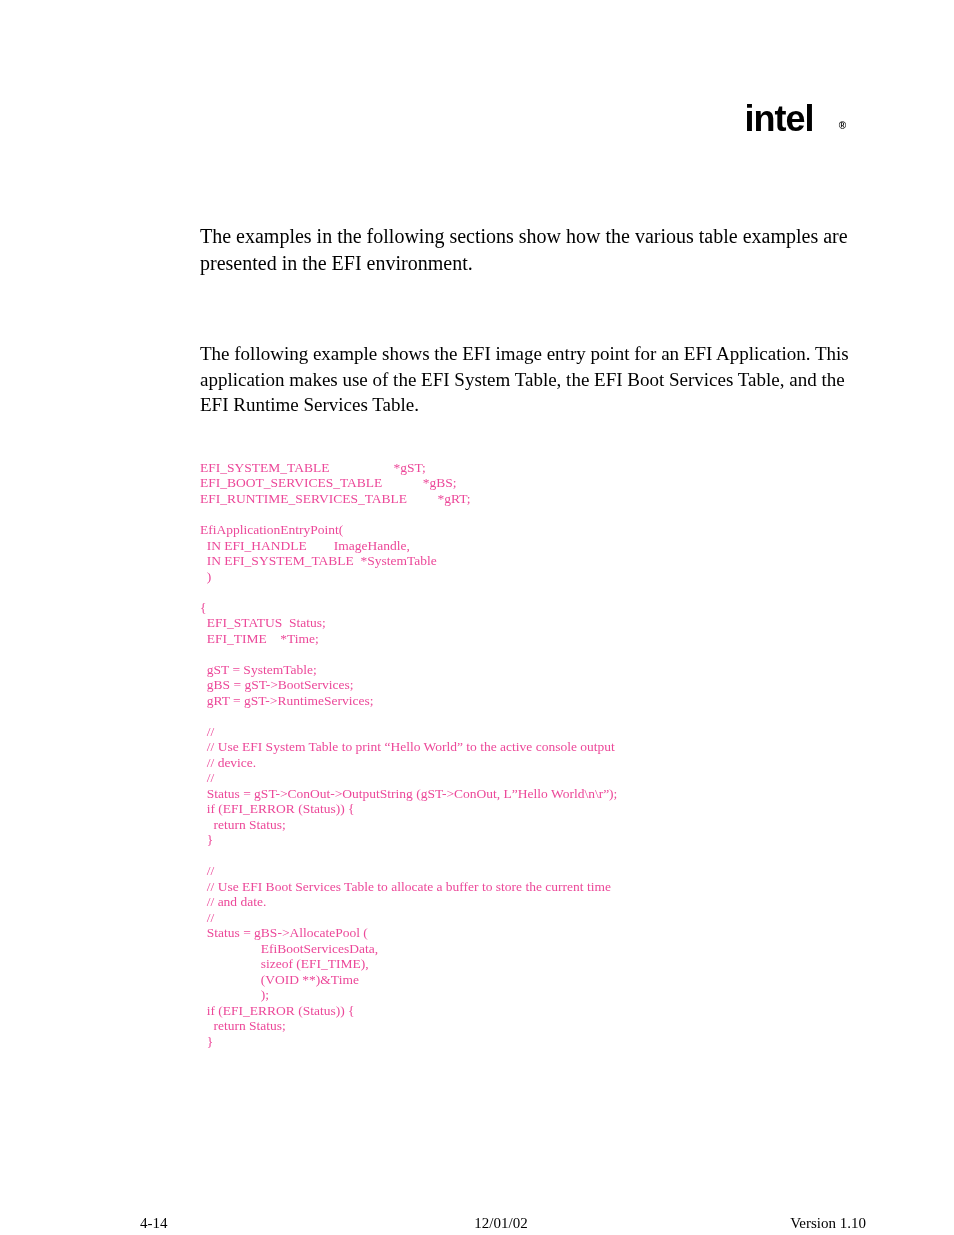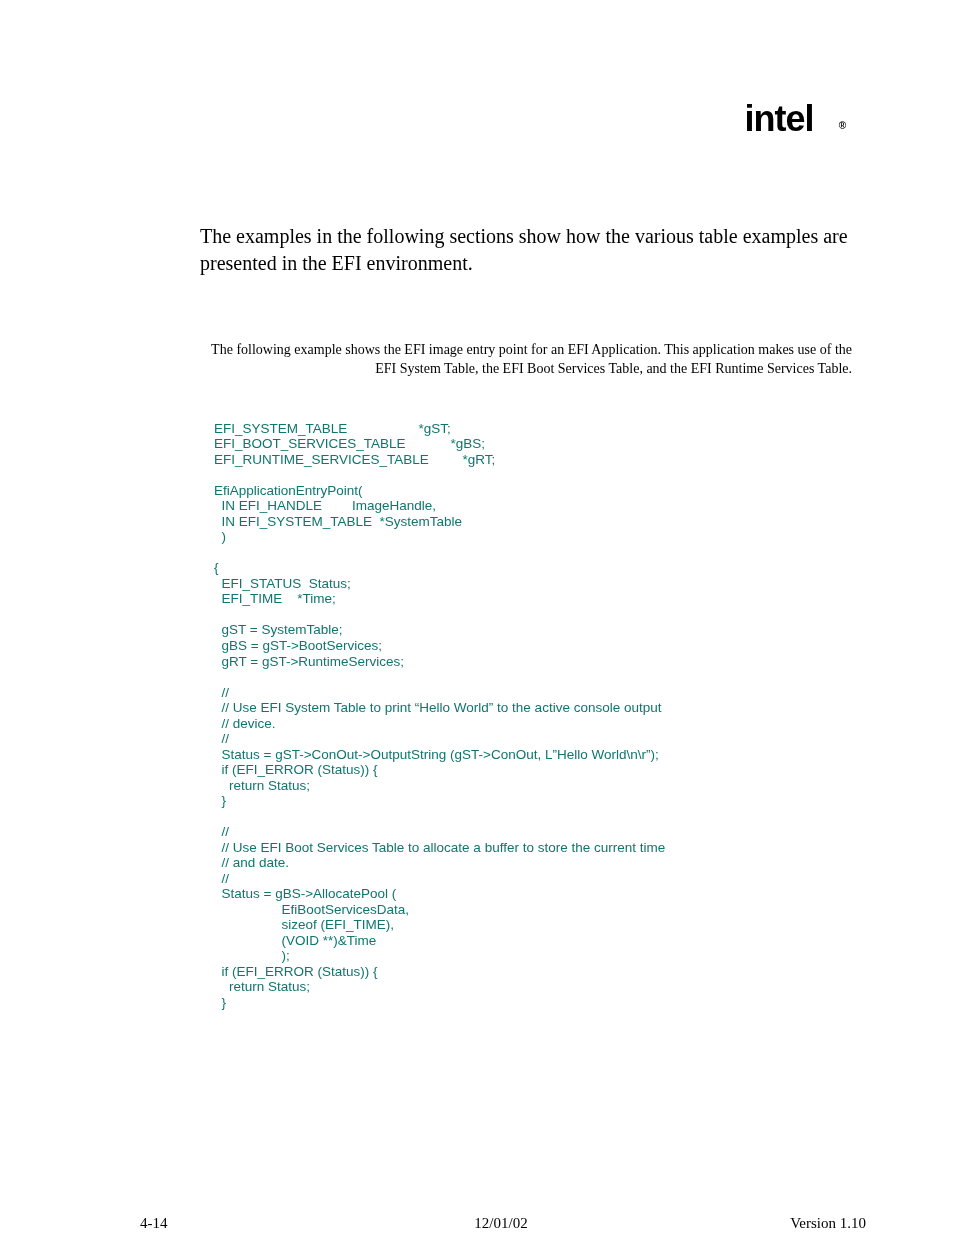--- a/index.html
+++ b/index.html
@@ -2,22 +2,22 @@
 <html><head>
 <meta charset="utf-8">
 <style>
   * { margin: 0; padding: 12px; box-sizing: border-box; }
   html, body { width: 954px; height: 1235px; background: #fff; font-family: "Times New Roman", Times, serif; color: #000; }
   .page { position: relative; width: 954px; height: 1235px; }
   .logo { position: absolute; top: 62px; right: 110px; font-family: "Helvetica Neue", Arial, sans-serif; font-weight: 700; font-size: 36px; letter-spacing: -1px; color: #000; }
   .logo .sub { font-size: 10px; vertical-align: baseline; position: relative; top: -2px; left: 1px; }
   .content { position: absolute; top: 175px; left: 152px; width: 700px; }
   .para { font-size: 20px; line-height: 1.35; color: #000; margin-bottom: 40px; }
-  .para2 { font-size: 14px; line-height: 1.35; color: #000; margin-bottom: 18px; text-align: right; }
-  .code { font-family: Liberation Sans, sans-serif; font-size: 13.5px; line-height: 1.15; color: #0f766e; white-space: pre; margin-left: 14px; }
+  .para2 { font-size: 19px; line-height: 1.35; color: #000; margin-bottom: 18px; }
+  .code { font-family: Liberation Serif, serif; font-size: 13.5px; line-height: 1.15; color: #ec4899; white-space: pre; }
   .footer { position: absolute; bottom: 44px; left: 0; width: 954px; font-size: 15px; }
   .footer .left { position: absolute; left: 104px; }
   .footer .center { position: absolute; left: 0; width: 954px; text-align: center; }
   .footer .right { position: absolute; right: 100px; }
 </style>
 </head>
 <body>
 
 <div class="page">
 

